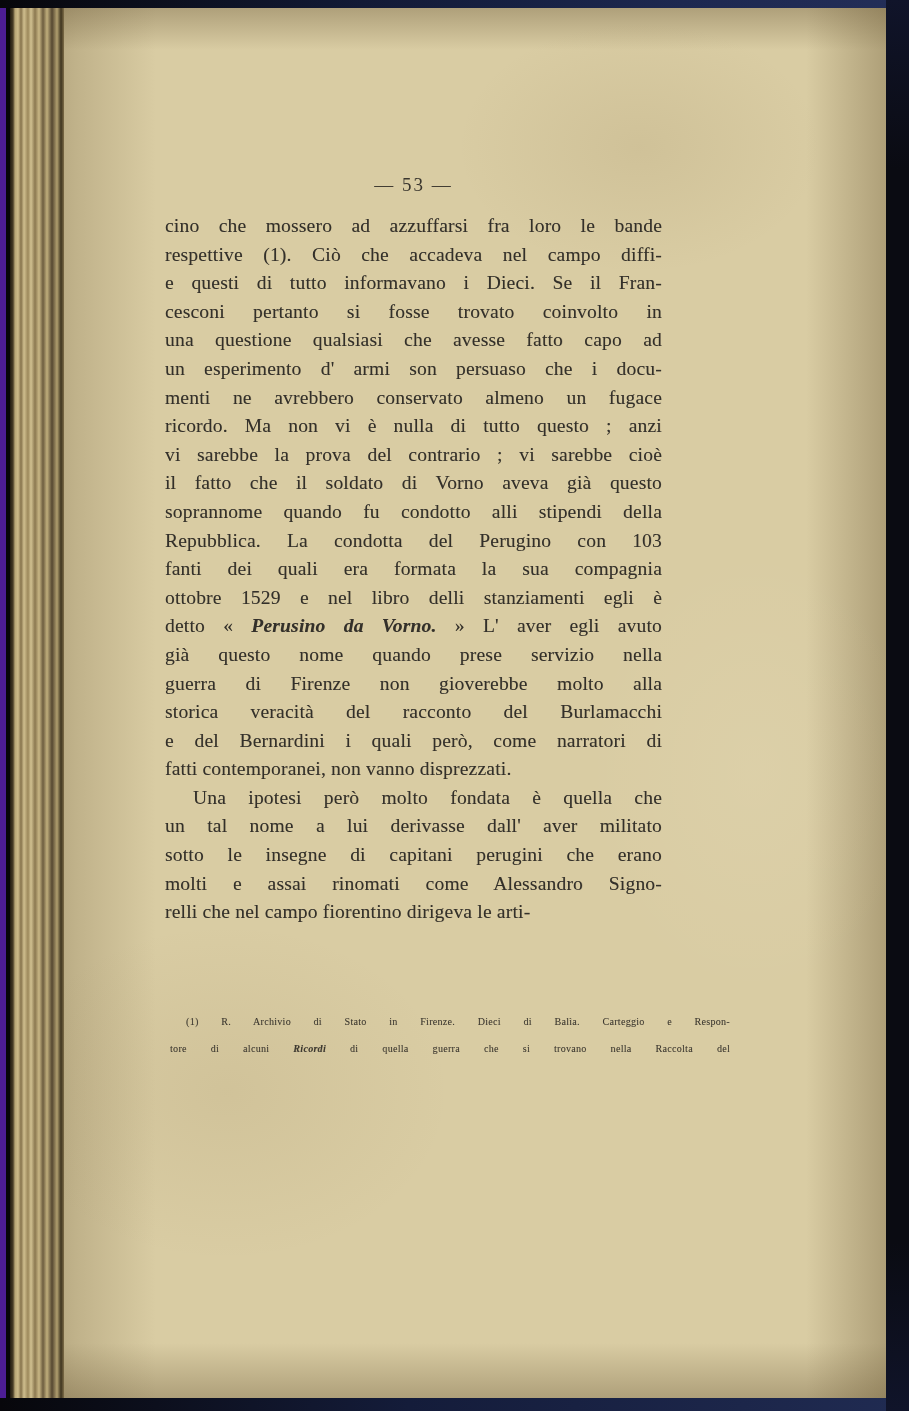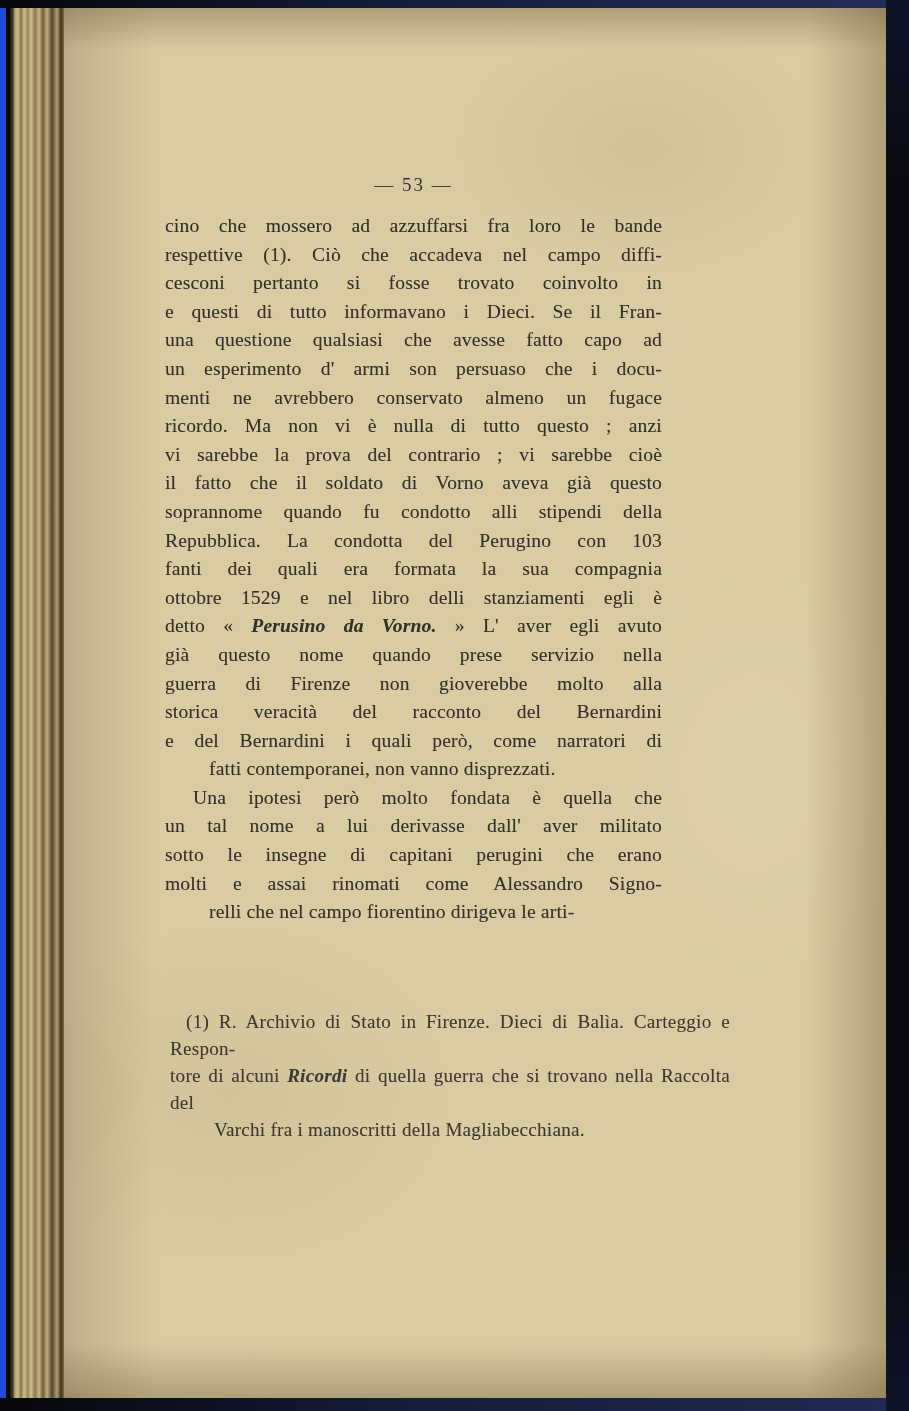--- a/index.html
+++ b/index.html
@@ -1,16 +1,16 @@
 <!DOCTYPE html>
 <html><head>
 <meta charset="utf-8">
 <style>
   html,body{margin:0;padding:0;background:#0c0d13;}
-  .scene{position:relative;width:909px;height:1411px;overflow:hidden;background:#1d4ed8;font-family:"Liberation Serif","DejaVu Serif",serif;}
+  .scene{position:relative;width:909px;height:1411px;overflow:hidden;background:#4c1d95;font-family:"Liberation Serif","DejaVu Serif",serif;}
   .band-top{position:absolute;left:0;top:0;width:100%;height:8px;background:linear-gradient(90deg,#07070b 0%,#121a36 40%,#1d2850 75%,#232e58 100%);}
   .band-bottom{position:absolute;left:0;bottom:0;width:100%;height:13px;background:linear-gradient(90deg,#07070b 0%,#141c3a 45%,#202b52 100%);}
   .band-right{position:absolute;top:0;right:0;width:23px;height:100%;background:linear-gradient(180deg,#10142a 0%,#0a0b12 12%,#0a0b12 88%,#10142a 100%);}
   .page{position:absolute;left:6px;top:8px;width:880px;height:1390px;background-color:#d9cca3;
     background-image:
       radial-gradient(ellipse 260px 180px at 72% 10%, rgba(124,100,58,0.10), transparent 70%),
       radial-gradient(ellipse 320px 240px at 25% 78%, rgba(124,100,58,0.09), transparent 70%),
       radial-gradient(ellipse 240px 320px at 85% 55%, rgba(255,250,230,0.08), transparent 70%),
       linear-gradient(90deg, rgba(104,86,50,0.50) 0px, rgba(104,86,50,0.22) 70px, rgba(104,86,50,0) 150px),
       linear-gradient(270deg, rgba(104,86,50,0.38) 0px, rgba(104,86,50,0) 80px),
@@ -22,67 +22,66 @@
       #201a10 4px,#473c26 7px,
       #b6a475 9px,#ccba89 12px,
       #86734c 15px,#cfbe8e 18px,
       #9c885b 22px,#d1c191 25px,
       #8b7850 29px,#c9b785 33px,
       #6d5d3f 37px,#c0ae7c 41px,
       #554731 46px,#b09e6f 51px,
       #3e341f 55px,#7d6c47 58px);}
   .page-number{position:absolute;left:159px;top:166px;width:497px;text-align:center;font-size:19px;letter-spacing:2px;color:#3a362e;}
   .body-text{position:absolute;left:159px;top:204px;width:497px;font-size:19.5px;line-height:28.6px;color:#33302a;letter-spacing:0.2px;text-shadow:0.3px 0.4px 0.6px rgba(74,64,48,0.35);}
-  .footnote{position:absolute;left:164px;top:1000px;width:560px;font-size:19px;line-height:27px;color:#3d3931;letter-spacing:0.3px;text-shadow:0.3px 0.3px 0.5px rgba(74,64,48,0.3);}
+  .footnote{position:absolute;left:164px;top:1000px;width:560px;font-size:10px;line-height:27px;color:#3d3931;letter-spacing:0.3px;text-shadow:0.3px 0.3px 0.5px rgba(74,64,48,0.3);}
   .line{text-align:justify;text-align-last:justify;}
-  .line.last{text-align-last:left;margin-left:44px;}
+  .line.last{text-align-last:left;}
   .para.indent-first .line:first-child{text-indent:28px;}
   .footnote.indent-first .line:first-child{text-indent:16px;}
   .italic{font-style:italic;font-weight:bold;}
 </style>
 </head>
 <body>
 
 <div class="scene">
   <div class="page">
     <div class="edges"></div>
     <div class="page-number">— 53 —</div>
     <div class="body-text">
       <div class="para">
           <div class="line"><span>cino che mossero ad azzuffarsi fra loro le bande</span></div>
           <div class="line"><span>respettive (1). Ciò che accadeva nel campo diffi-</span></div>
+          <div class="line"><span>e questi di tutto informavano i Dieci. Se il Fran-</span></div>
           <div class="line"><span>cesconi pertanto si fosse trovato coinvolto in</span></div>
-          <div class="line"><span>e questi di tutto informavano i Dieci. Se il Fran-</span></div>
           <div class="line"><span>una questione qualsiasi che avesse fatto capo ad</span></div>
           <div class="line"><span>un esperimento d' armi son persuaso che i docu-</span></div>
           <div class="line"><span>menti ne avrebbero conservato almeno un fugace</span></div>
           <div class="line"><span>ricordo. Ma non vi è nulla di tutto questo ; anzi</span></div>
           <div class="line"><span>vi sarebbe la prova del contrario ; vi sarebbe cioè</span></div>
           <div class="line"><span>il fatto che il soldato di Vorno aveva già questo</span></div>
           <div class="line"><span>soprannome quando fu condotto alli stipendi della</span></div>
           <div class="line"><span>Repubblica. La condotta del Perugino con 103</span></div>
           <div class="line"><span>fanti dei quali era formata la sua compagnia</span></div>
           <div class="line"><span>ottobre 1529 e nel libro delli stanziamenti egli è</span></div>
           <div class="line"><span>detto « </span><span class="italic">Perusino da Vorno.</span><span> » L' aver egli avuto</span></div>
           <div class="line"><span>già questo nome quando prese servizio nella</span></div>
           <div class="line"><span>guerra di Firenze non gioverebbe molto alla</span></div>
-          <div class="line"><span>storica veracità del racconto del Bernardini</span></div>
+          <div class="line"><span>storica veracità del racconto del Burlamacchi</span></div>
           <div class="line"><span>e del Bernardini i quali però, come narratori di</span></div>
           <div class="line last"><span>fatti contemporanei, non vanno disprezzati.</span></div>
         </div>
       <div class="para indent-first">
           <div class="line"><span>Una ipotesi però molto fondata è quella che</span></div>
           <div class="line"><span>un tal nome a lui derivasse dall' aver militato</span></div>
           <div class="line"><span>sotto le insegne di capitani perugini che erano</span></div>
           <div class="line"><span>molti e assai rinomati come Alessandro Signo-</span></div>
           <div class="line last"><span>relli che nel campo fiorentino dirigeva le arti-</span></div>
         </div>
     </div>
     <div class="footnote indent-first">
         <div class="line"><span>(1) R. Archivio di Stato in Firenze. Dieci di Balìa. Carteggio e Respon-</span></div>
         <div class="line"><span>tore di alcuni </span><span class="italic">Ricordi</span><span> di quella guerra che si trovano nella Raccolta del</span></div>
-        <div class="line last"><span>Varchi fra i manoscritti della Magliabecchiana.</span></div>
       </div>
   </div>
   <div class="band-top"></div>
   <div class="band-bottom"></div>
   <div class="band-right"></div>
 </div>
 
 </body></html>

